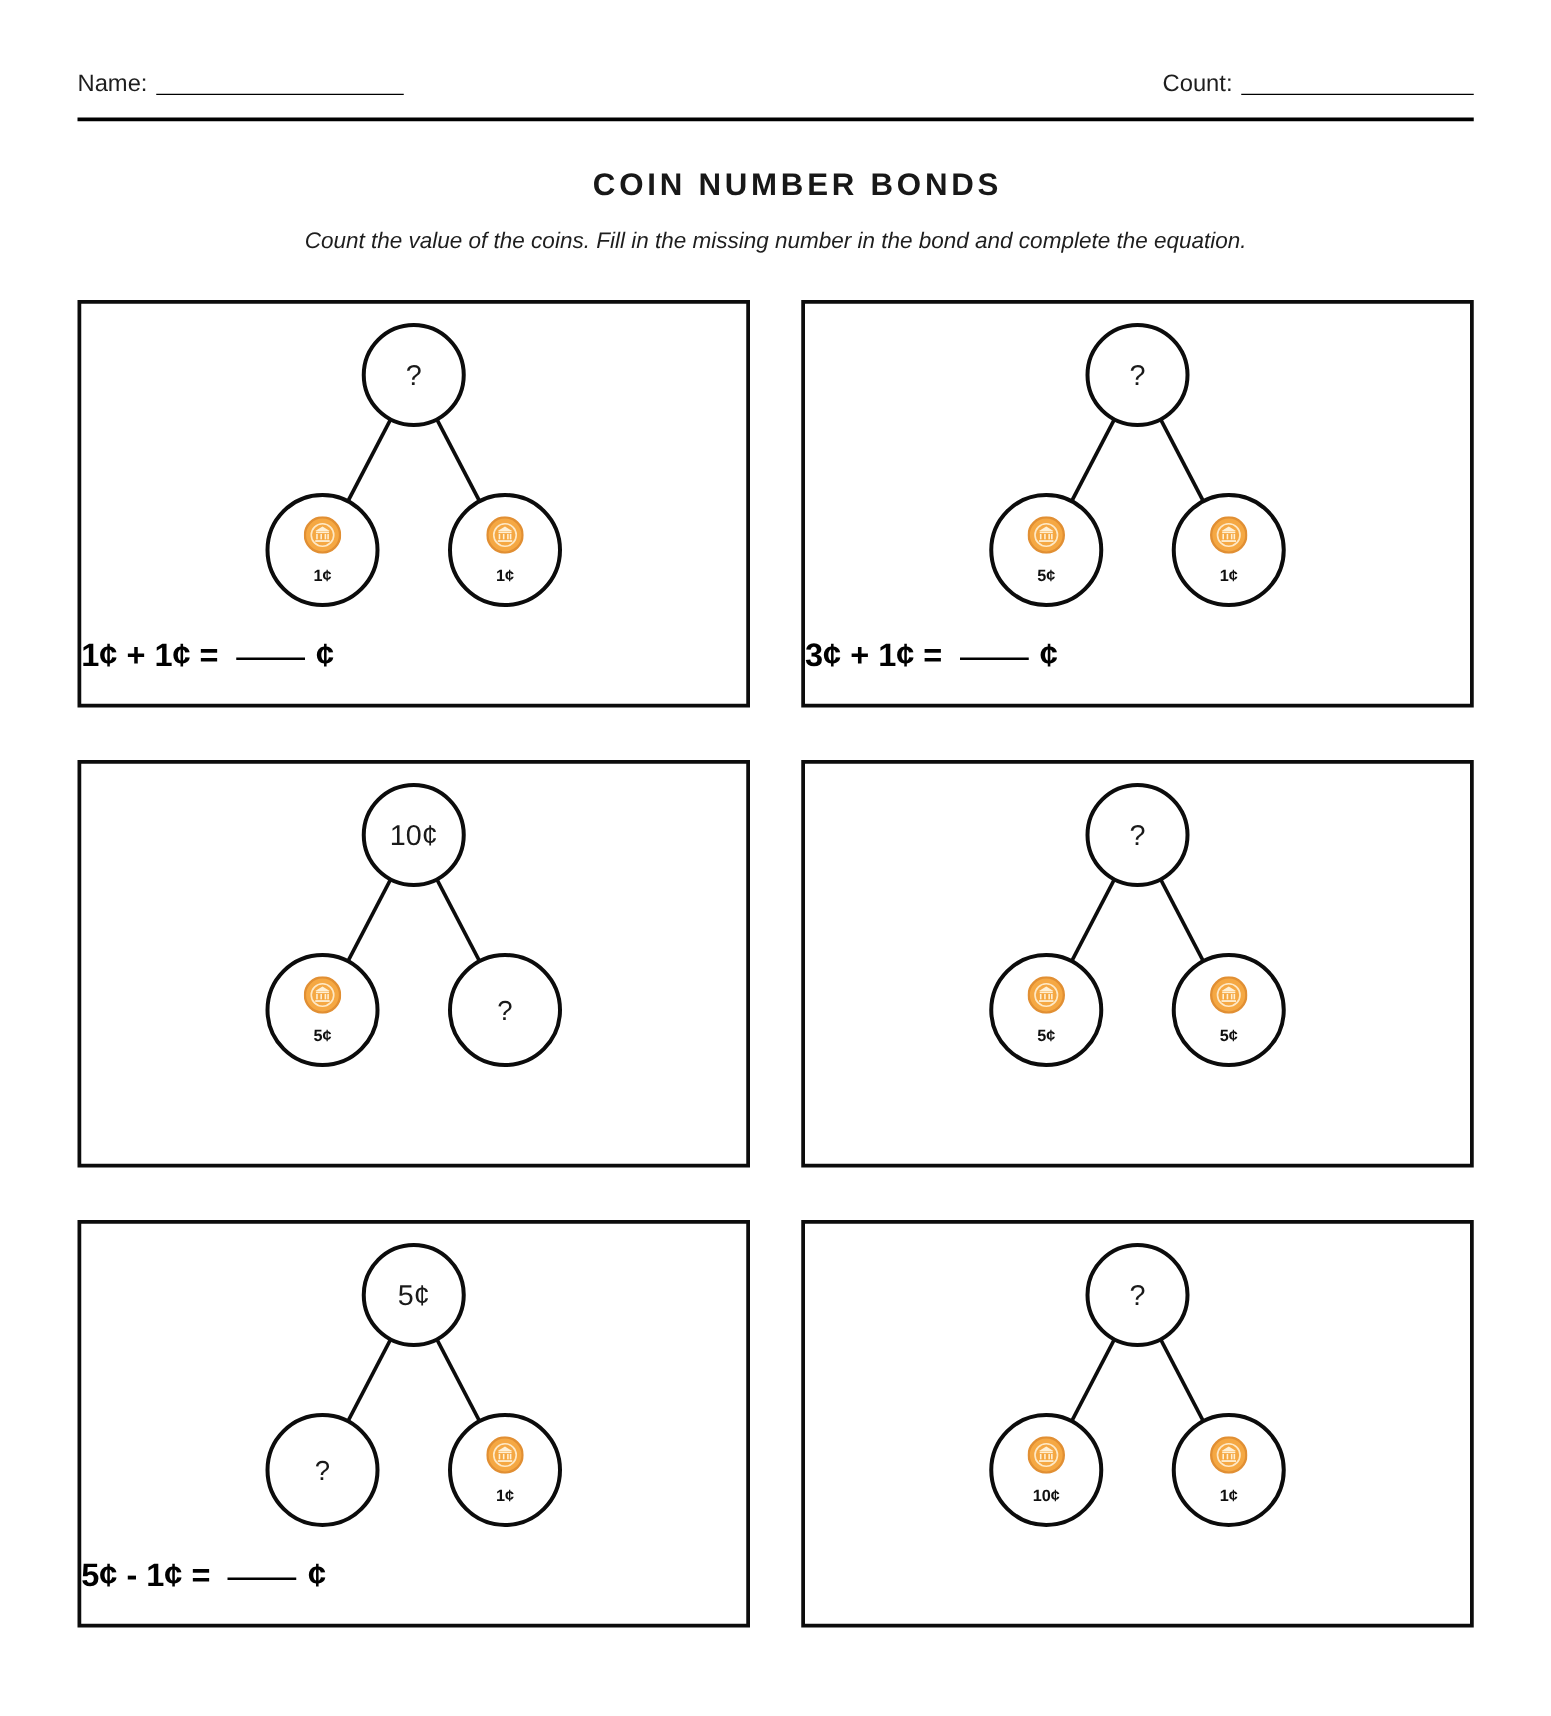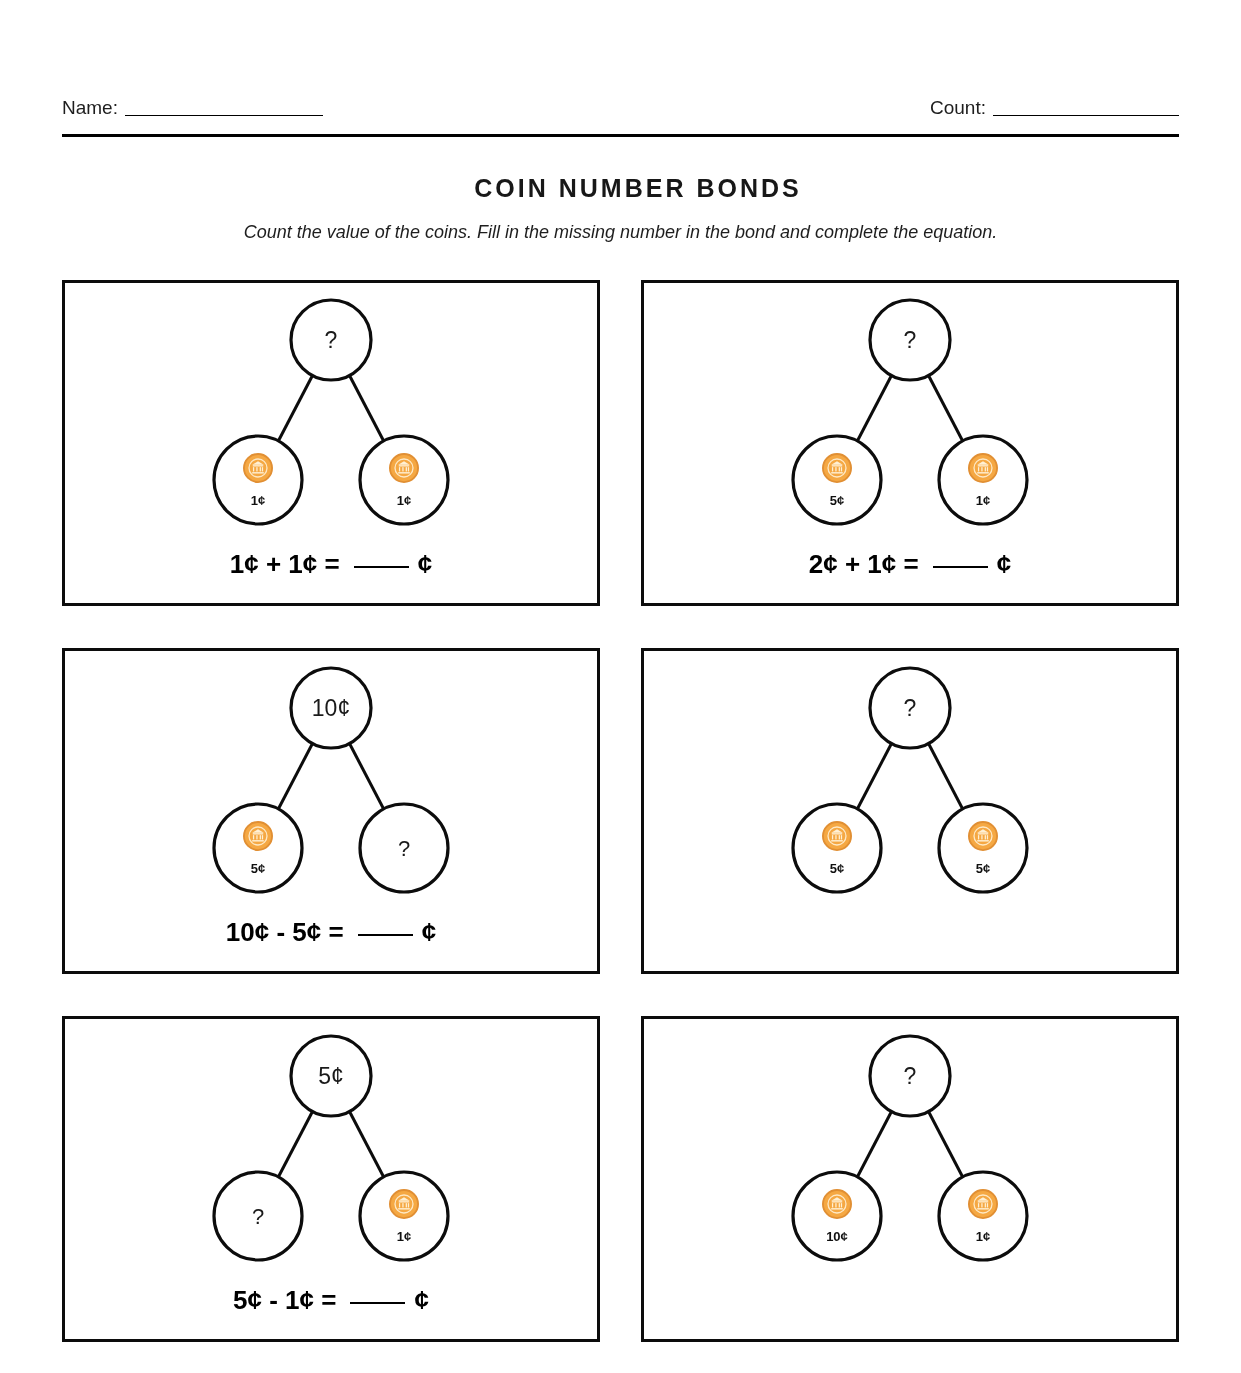--- a/index.html
+++ b/index.html
@@ -9,21 +9,21 @@
     font-family:"Liberation Sans",sans-serif;
     -webkit-font-smoothing:antialiased;
     position:relative;
   }
   
   .header{
     display:flex;justify-content:space-between;align-items:flex-end;
     padding:0 62px;margin-top:58px;
   }
   .field{display:flex;align-items:flex-end;font-size:19px;color:#1e1e1e;}
-  .field .lbl{line-height:1;margin-top:40px;}
+  .field .lbl{line-height:1;}
   .write-line{border-bottom:1.6px solid #000;margin-left:7px;margin-bottom:1px;}
   .name-line{width:198px;}
   .date-line{width:186px;}
   .rule{height:3px;background:#000;margin:17px 62px 0 62px;}
   
   .title{
     text-align:center;margin-top:37px;
     font-size:25px;font-weight:bold;letter-spacing:3px;color:#181818;margin-left:35px;
   }
   .subtitle{
@@ -48,21 +48,21 @@
   circle.node{fill:#ffffff;stroke:#0c0c0c;stroke-width:3.2;}
   text{text-anchor:middle;font-family:"Liberation Sans",sans-serif;}
   .top-label{font-size:23px;fill:#1a1a1a;}
   .q-label{font-size:22px;fill:#1a1a1a;}
   .coin-label{font-size:13px;font-weight:bold;fill:#101010;}
   .coin-body{fill:var(--coin_fill,#F5A843);stroke:var(--coin_rim,#E18F33);stroke-width:2;}
   .coin-ring{fill:none;stroke:var(--coin_glyph,#FFF3DC);stroke-width:1.4;opacity:.85;}
   .coin-solid{fill:var(--coin_glyph,#FFF3DC);opacity:.95;}
   
   .equation{
-    text-align:center;margin-top:16px;
+    margin-top:16px;
     font-size:26px;font-weight:bold;color:#000;white-space:nowrap;
   }
   .blank{
     display:inline-block;width:55px;height:2px;
     border-bottom:2px solid #000;
     margin:0 9px 5px 14px;
   }
   .defs-holder{position:absolute;width:0;height:0;overflow:hidden;}
 </style>
 </head>
@@ -138,21 +138,21 @@
       <g>
         <use href="#coin-icon-def" x="-15" y="-15" width="30" height="30" transform="translate(193,185)"></use>
         <text class="coin-label" x="193" y="222">5¢</text>
       </g>
       <g>
         <use href="#coin-icon-def" x="-15" y="-15" width="30" height="30" transform="translate(339,185)"></use>
         <text class="coin-label" x="339" y="222">1¢</text>
       </g>
     </svg>
     <div class="equation">
-      <span>2¢ + 1¢ =</span><span class="blank"></span><span>¢</span>
+      <span>3¢ + 1¢ =</span><span class="blank"></span><span>¢</span>
     </div>
   </div>
 
   <div class="panel">
     <svg class="bond" viewBox="0 0 532 250">
       <line class="bond-ln" x1="266" y1="57" x2="193" y2="197"></line>
       <line class="bond-ln" x1="266" y1="57" x2="339" y2="197"></line>
       <circle class="node" cx="266" cy="57" r="40"></circle>
       <circle class="node" cx="193" cy="197" r="44"></circle>
       <circle class="node" cx="339" cy="197" r="44"></circle>
@@ -161,23 +161,20 @@
       <text class="q-label" x="339" y="205">?</text>
       <g>
         <use href="#coin-icon-def" x="-15" y="-15" width="30" height="30" transform="translate(193,185)"></use>
         <text class="coin-label" x="193" y="222">5¢</text>
       </g>
       <g style="display: none;">
         <use href="#coin-icon-def" x="-15" y="-15" width="30" height="30" transform="translate(339,185)"></use>
         <text class="coin-label" x="339" y="222"></text>
       </g>
     </svg>
-    <div class="equation">
-      <span>10¢ - 5¢ =</span><span class="blank"></span><span>¢</span>
-    </div>
   </div>
 
   <div class="panel">
     <svg class="bond" viewBox="0 0 532 250">
       <line class="bond-ln" x1="266" y1="57" x2="193" y2="197"></line>
       <line class="bond-ln" x1="266" y1="57" x2="339" y2="197"></line>
       <circle class="node" cx="266" cy="57" r="40"></circle>
       <circle class="node" cx="193" cy="197" r="44"></circle>
       <circle class="node" cx="339" cy="197" r="44"></circle>
       <text class="top-label" x="266" y="65">?</text>

